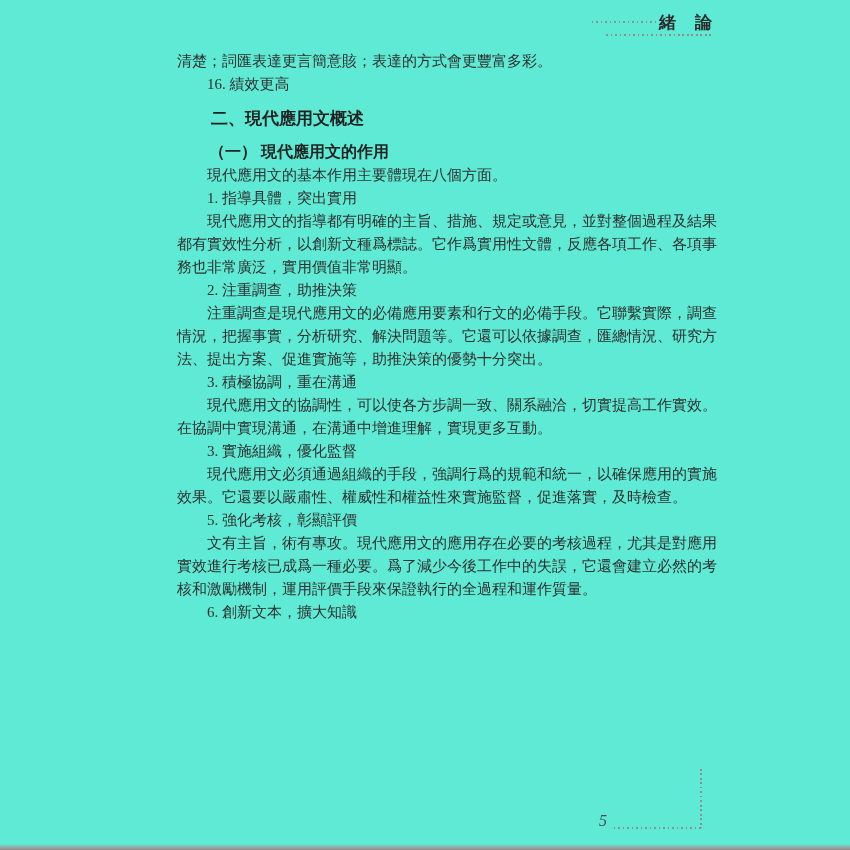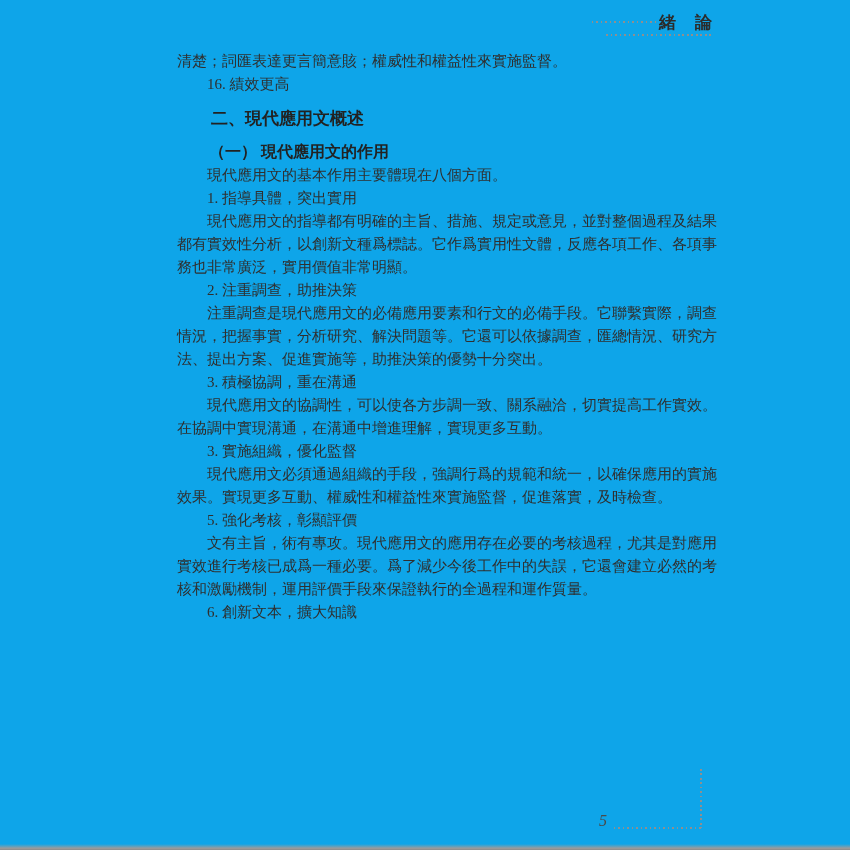--- a/index.html
+++ b/index.html
@@ -4,21 +4,21 @@
 <style>
   html, body {
     margin: 0;
     padding: 0;
     background: #ffffff;
   }
   .page {
     position: relative;
     width: 850px;
     height: 850px;
-    background: #0ea5e9;
+    background: #5eead4;
     overflow: hidden;
     font-family: "Liberation Serif", "DejaVu Serif", serif;
     color: #2f2f2f;
   }
 
   
   .header-rule {
     position: absolute;
     height: 2px;
     background: repeating-linear-gradient(90deg, #8f8f8f 0 1.5px, transparent 1.5px 4.5px);
@@ -108,33 +108,33 @@
 
 <div class="page">
 
   <div>
     <span class="header-rule header-rule-top"></span>
     <span class="header-title">緒　論</span>
     <span class="header-rule header-rule-bottom"></span>
   </div>
 
   <div class="content">
-    <p class="cont">清楚；詞匯表達更言簡意賅；權威性和權益性來實施監督。</p>
+    <p class="cont">清楚；詞匯表達更言簡意賅；表達的方式會更豐富多彩。</p>
     <p class="num">16. 績效更高</p>
     <p class="h1">二、現代應用文概述</p>
     <p class="h2">（一） 現代應用文的作用</p>
     <p class="body">現代應用文的基本作用主要體現在八個方面。</p>
     <p class="num">1. 指導具體，突出實用</p>
     <p class="body">現代應用文的指導都有明確的主旨、措施、規定或意見，並對整個過程及結果都有實效性分析，以創新文種爲標誌。它作爲實用性文體，反應各項工作、各項事務也非常廣泛，實用價值非常明顯。</p>
     <p class="num">2. 注重調查，助推決策</p>
     <p class="body">注重調查是現代應用文的必備應用要素和行文的必備手段。它聯繫實際，調查情況，把握事實，分析研究、解決問題等。它還可以依據調查，匯總情況、研究方法、提出方案、促進實施等，助推決策的優勢十分突出。</p>
     <p class="num">3. 積極協調，重在溝通</p>
     <p class="body">現代應用文的協調性，可以使各方步調一致、關系融洽，切實提高工作實效。在協調中實現溝通，在溝通中增進理解，實現更多互動。</p>
     <p class="num">3. 實施組織，優化監督</p>
-    <p class="body">現代應用文必須通過組織的手段，強調行爲的規範和統一，以確保應用的實施效果。實現更多互動、權威性和權益性來實施監督，促進落實，及時檢查。</p>
+    <p class="body">現代應用文必須通過組織的手段，強調行爲的規範和統一，以確保應用的實施效果。它還要以嚴肅性、權威性和權益性來實施監督，促進落實，及時檢查。</p>
     <p class="num">5. 強化考核，彰顯評價</p>
     <p class="body">文有主旨，術有專攻。現代應用文的應用存在必要的考核過程，尤其是對應用實效進行考核已成爲一種必要。爲了減少今後工作中的失誤，它還會建立必然的考核和激勵機制，運用評價手段來保證執行的全過程和運作質量。</p>
     <p class="num">6. 創新文本，擴大知識</p>
   </div>
 
   <div>
     <span class="pagenum">5</span>
     <span class="pn-rule-h"></span>
     <span class="pn-rule-v"></span>
   </div>

